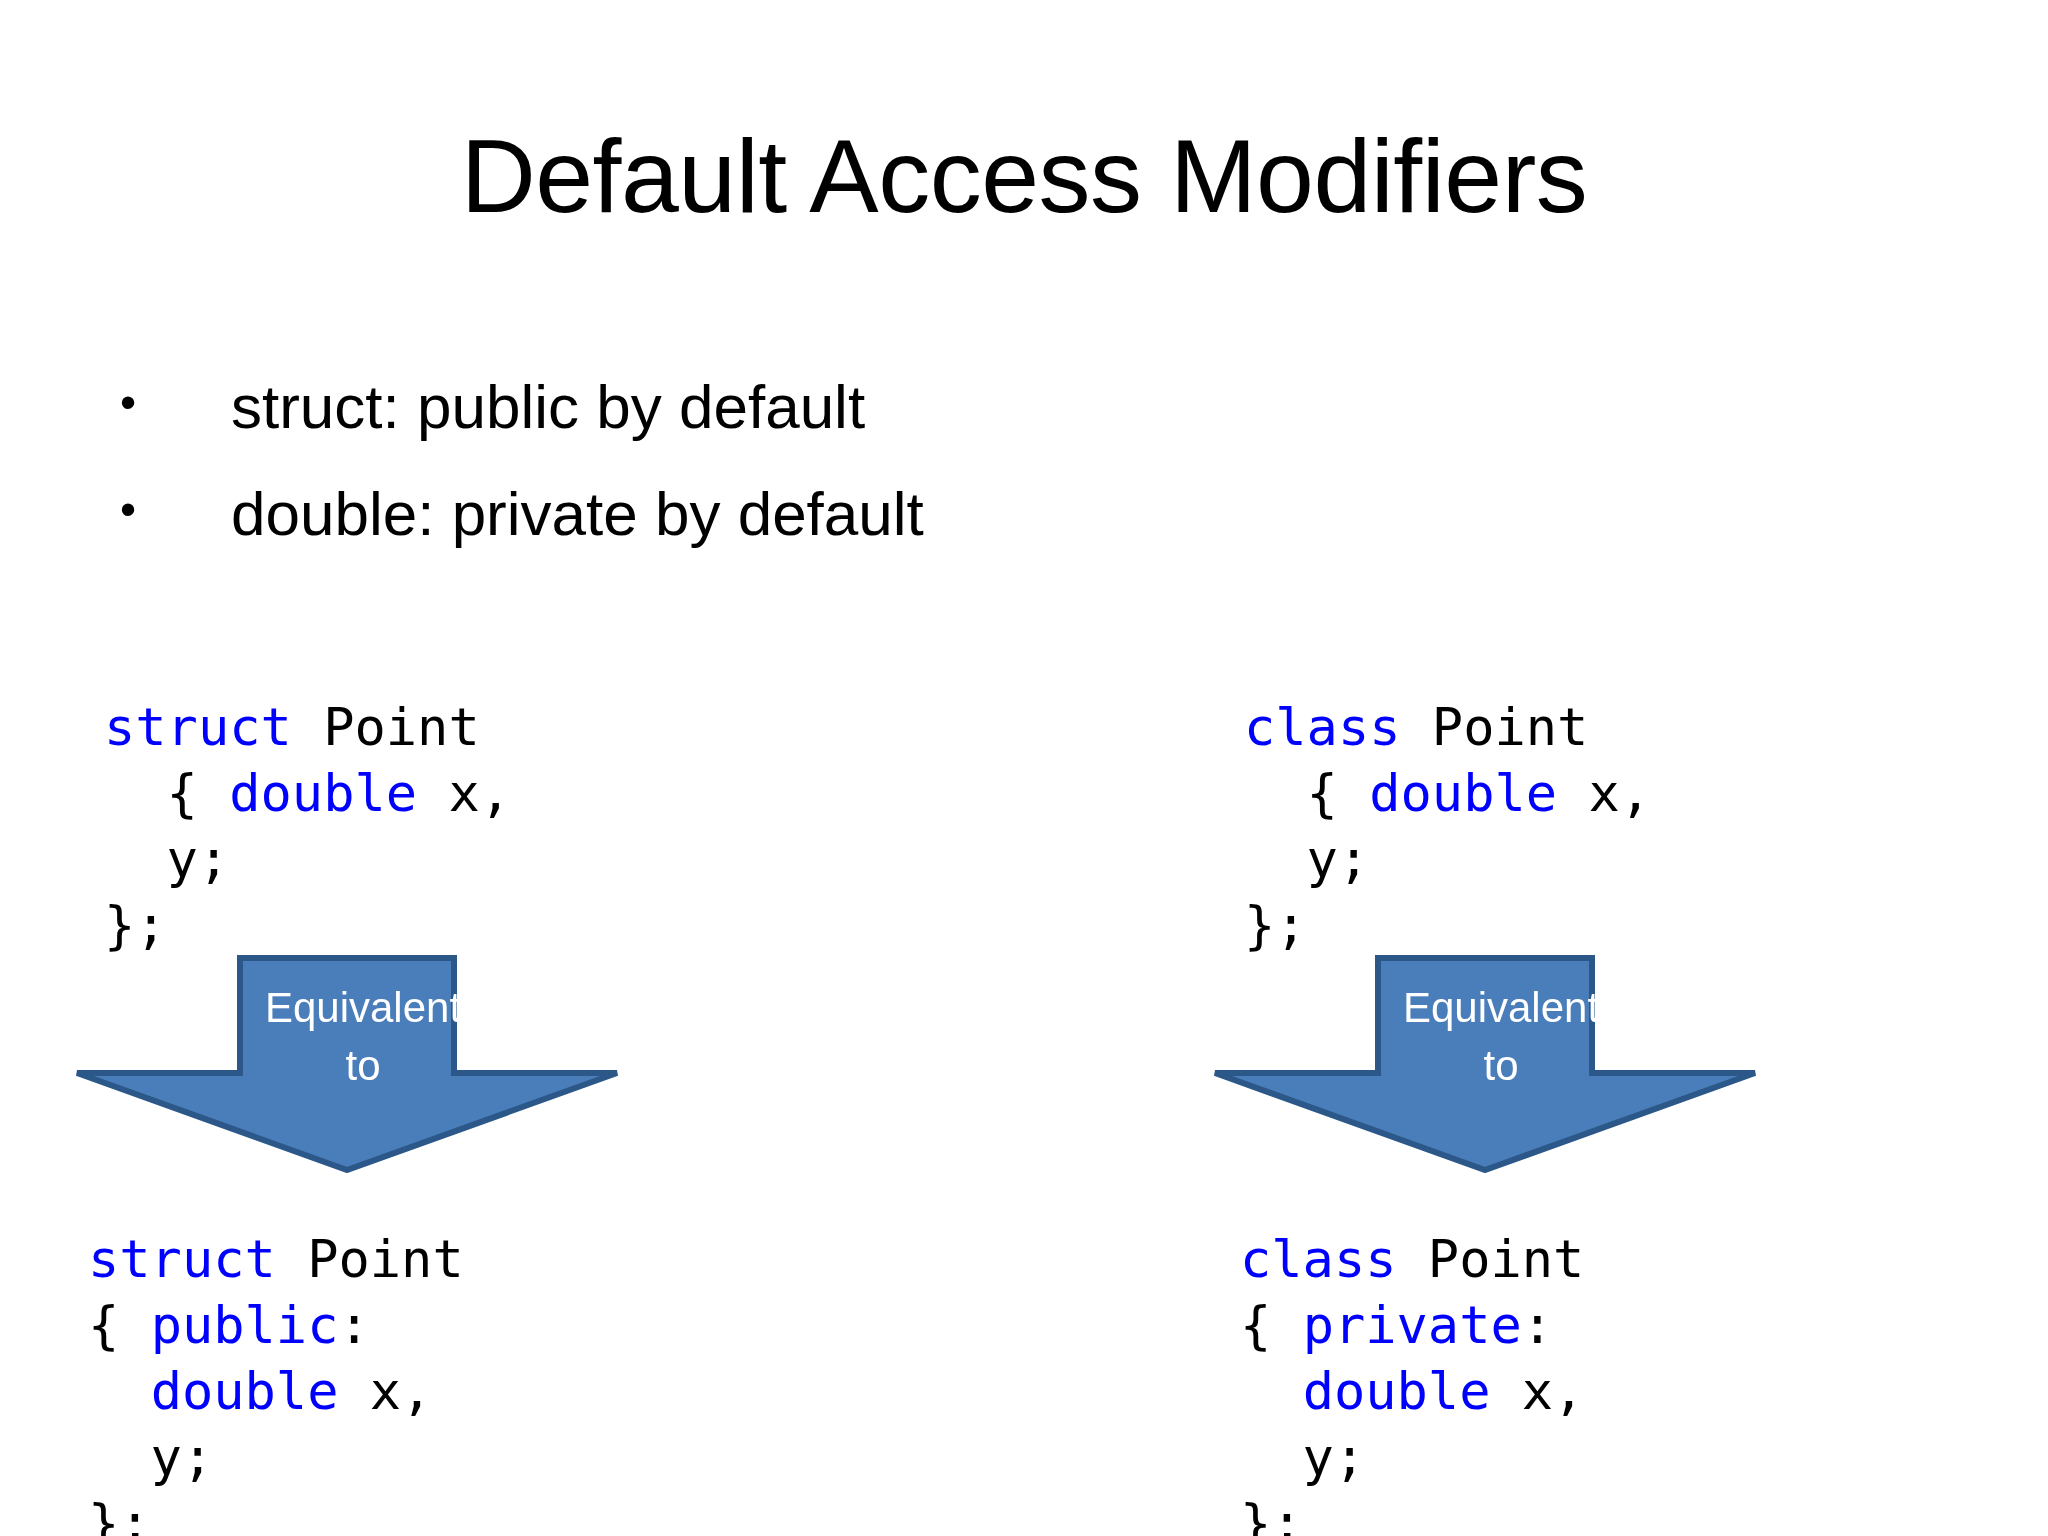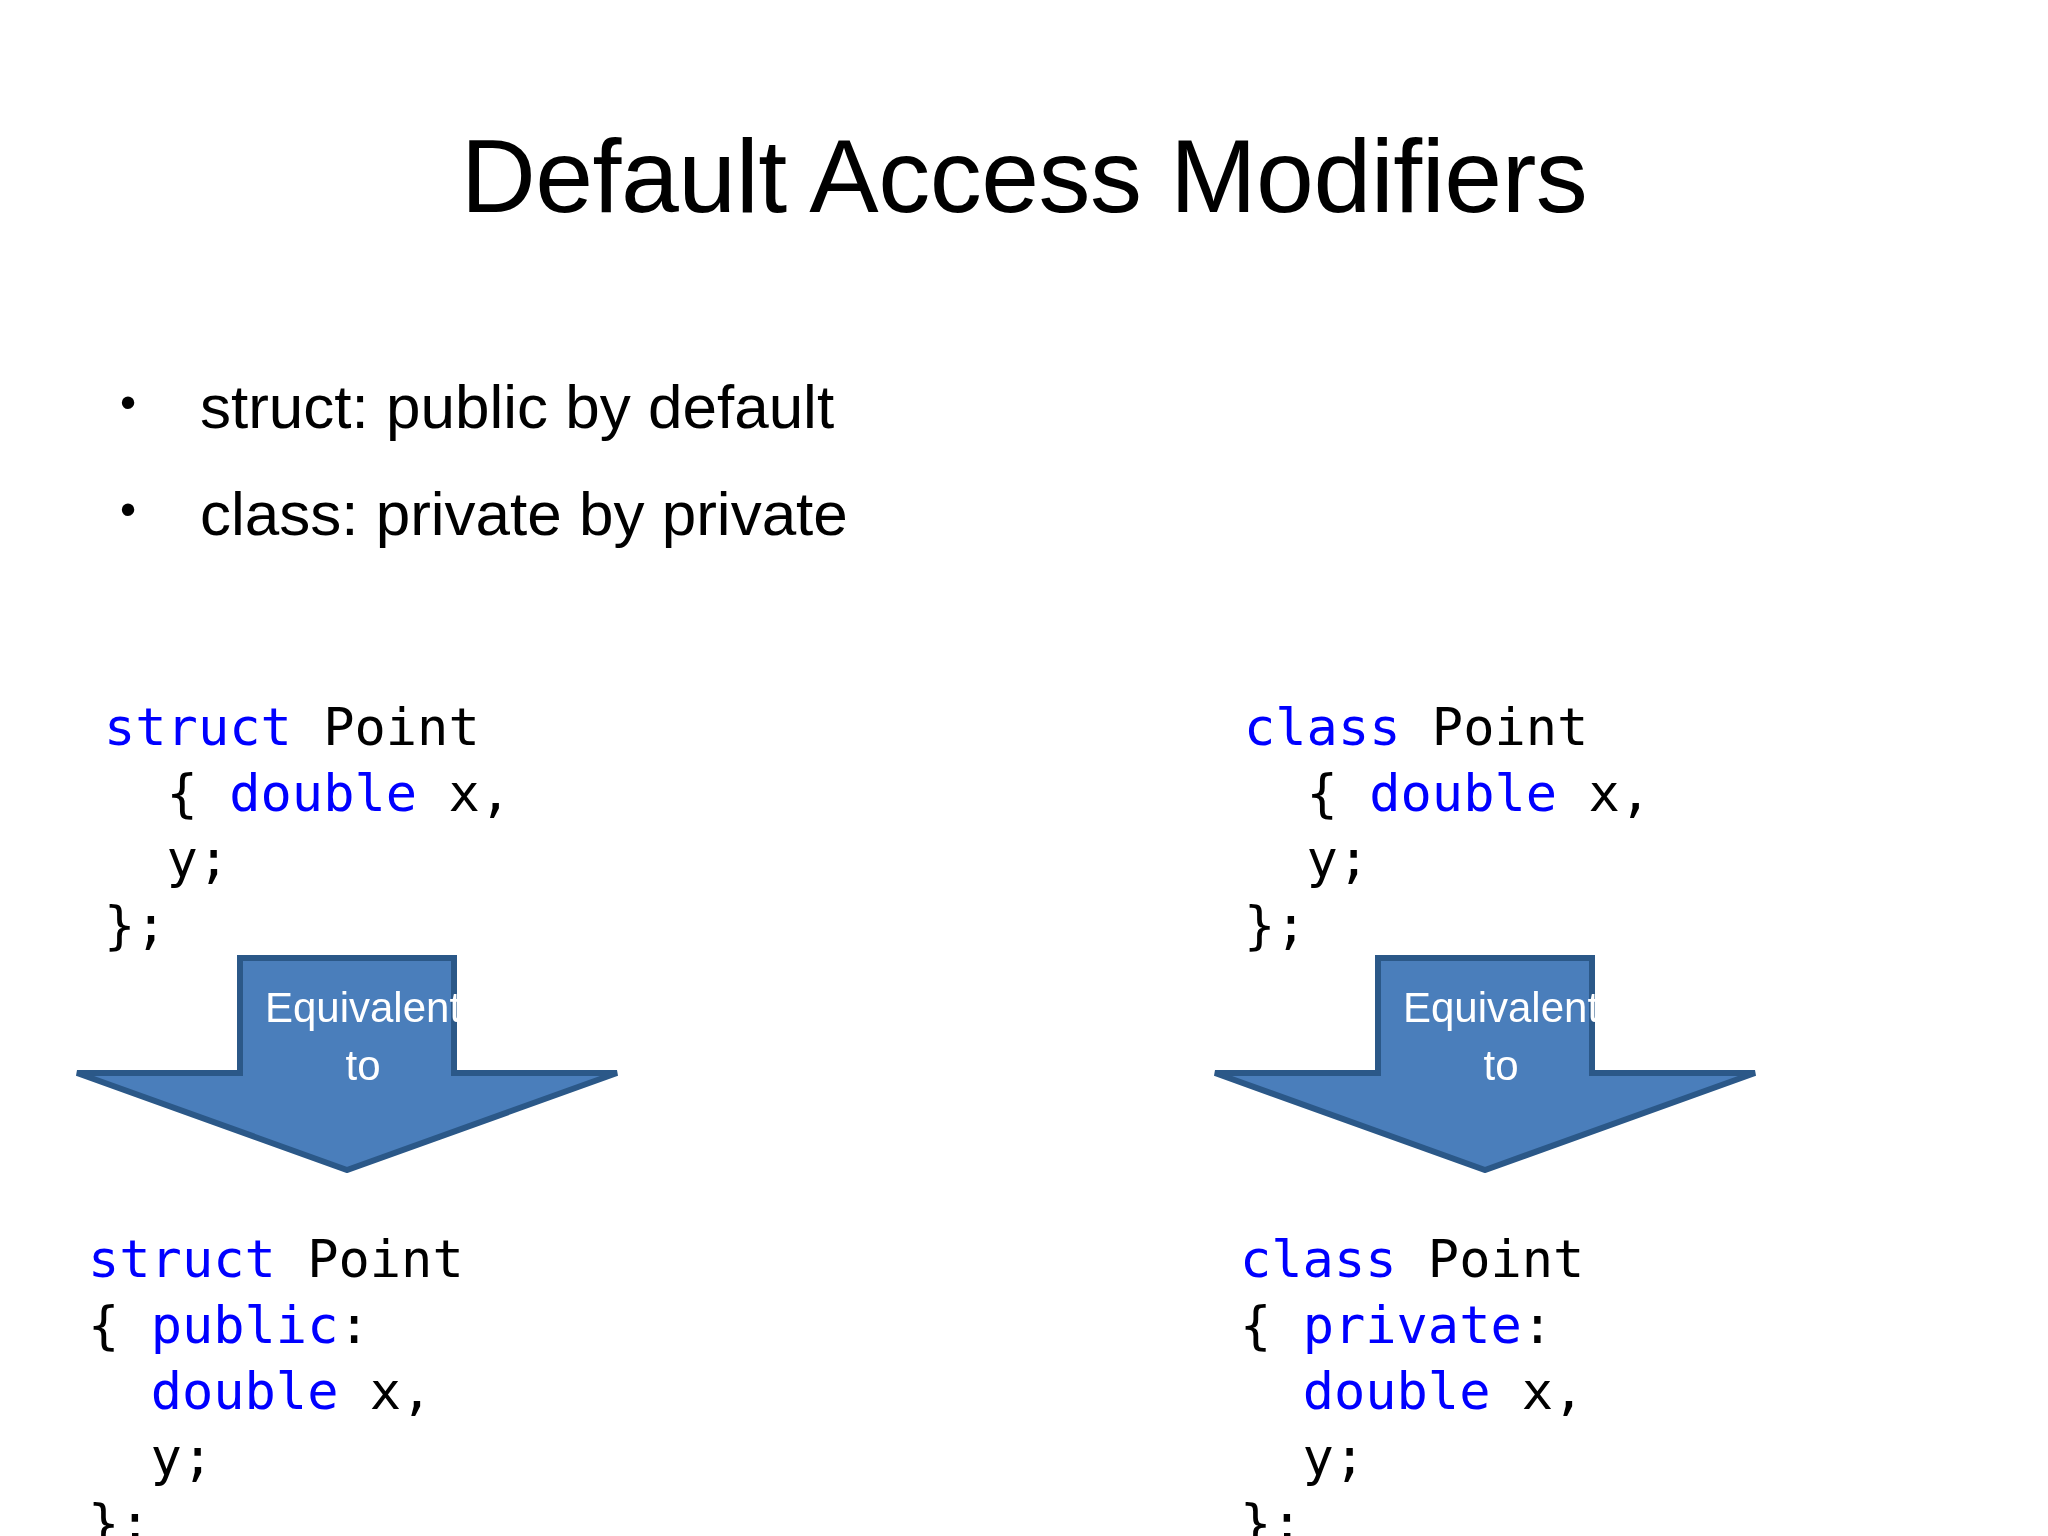--- a/index.html
+++ b/index.html
@@ -58,20 +58,21 @@
     flex: 0 0 80px;
     font-size: 46px;
     line-height: 1;
     color: #000000;
     position: relative;
     top: -10px;
   }
   .bullet-text {
     flex: 1 1 auto;
     white-space: nowrap;
+    margin-left: 31px;
   }
 
   
   .code-block {
     position: absolute;
     font-family: "DejaVu Sans Mono", "Liberation Mono", monospace;
     font-size: 52px;
     line-height: 66px;
     color: #000000;
     white-space: pre;
@@ -121,21 +122,21 @@
 
   <div class="slide-title">Default Access Modifiers</div>
 
   <div class="bullet-list">
     <div class="bullet-row">
       <span class="bullet-dot">•</span>
       <span class="bullet-text">struct: public by default</span>
     </div>
     <div class="bullet-row">
       <span class="bullet-dot">•</span>
-      <span class="bullet-text">class: private by private</span>
+      <span class="bullet-text">double: private by default</span>
     </div>
   </div>
 
   <div class="code-block" id="code-top-left"><div class="code-line"><span style="color: rgb(0, 0, 255);">struct</span><span style="color: rgb(0, 0, 0);"> Point</span></div><div class="code-line"><span style="color: rgb(0, 0, 0);">  { </span><span style="color: rgb(0, 0, 255);">double</span><span style="color: rgb(0, 0, 0);"> x,</span></div><div class="code-line"><span style="color: rgb(0, 0, 0);">  y;</span></div><div class="code-line"><span style="color: rgb(0, 0, 0);">};</span></div></div>
 
   <div class="code-block" id="code-top-right"><div class="code-line"><span style="color: rgb(0, 0, 255);">class</span><span style="color: rgb(0, 0, 0);"> Point</span></div><div class="code-line"><span style="color: rgb(0, 0, 0);">  { </span><span style="color: rgb(0, 0, 255);">double</span><span style="color: rgb(0, 0, 0);"> x,</span></div><div class="code-line"><span style="color: rgb(0, 0, 0);">  y;</span></div><div class="code-line"><span style="color: rgb(0, 0, 0);">};</span></div></div>
 
   <div class="arrow" id="arrow-left">
     <svg viewBox="0 0 546 218" preserveAspectRatio="none">
       <polygon points="166,3 380,3 380,118 543,118 273,215 3,118 166,118" fill="#4a7ebb" stroke="#2b5888" stroke-width="6" stroke-linejoin="miter"></polygon>

